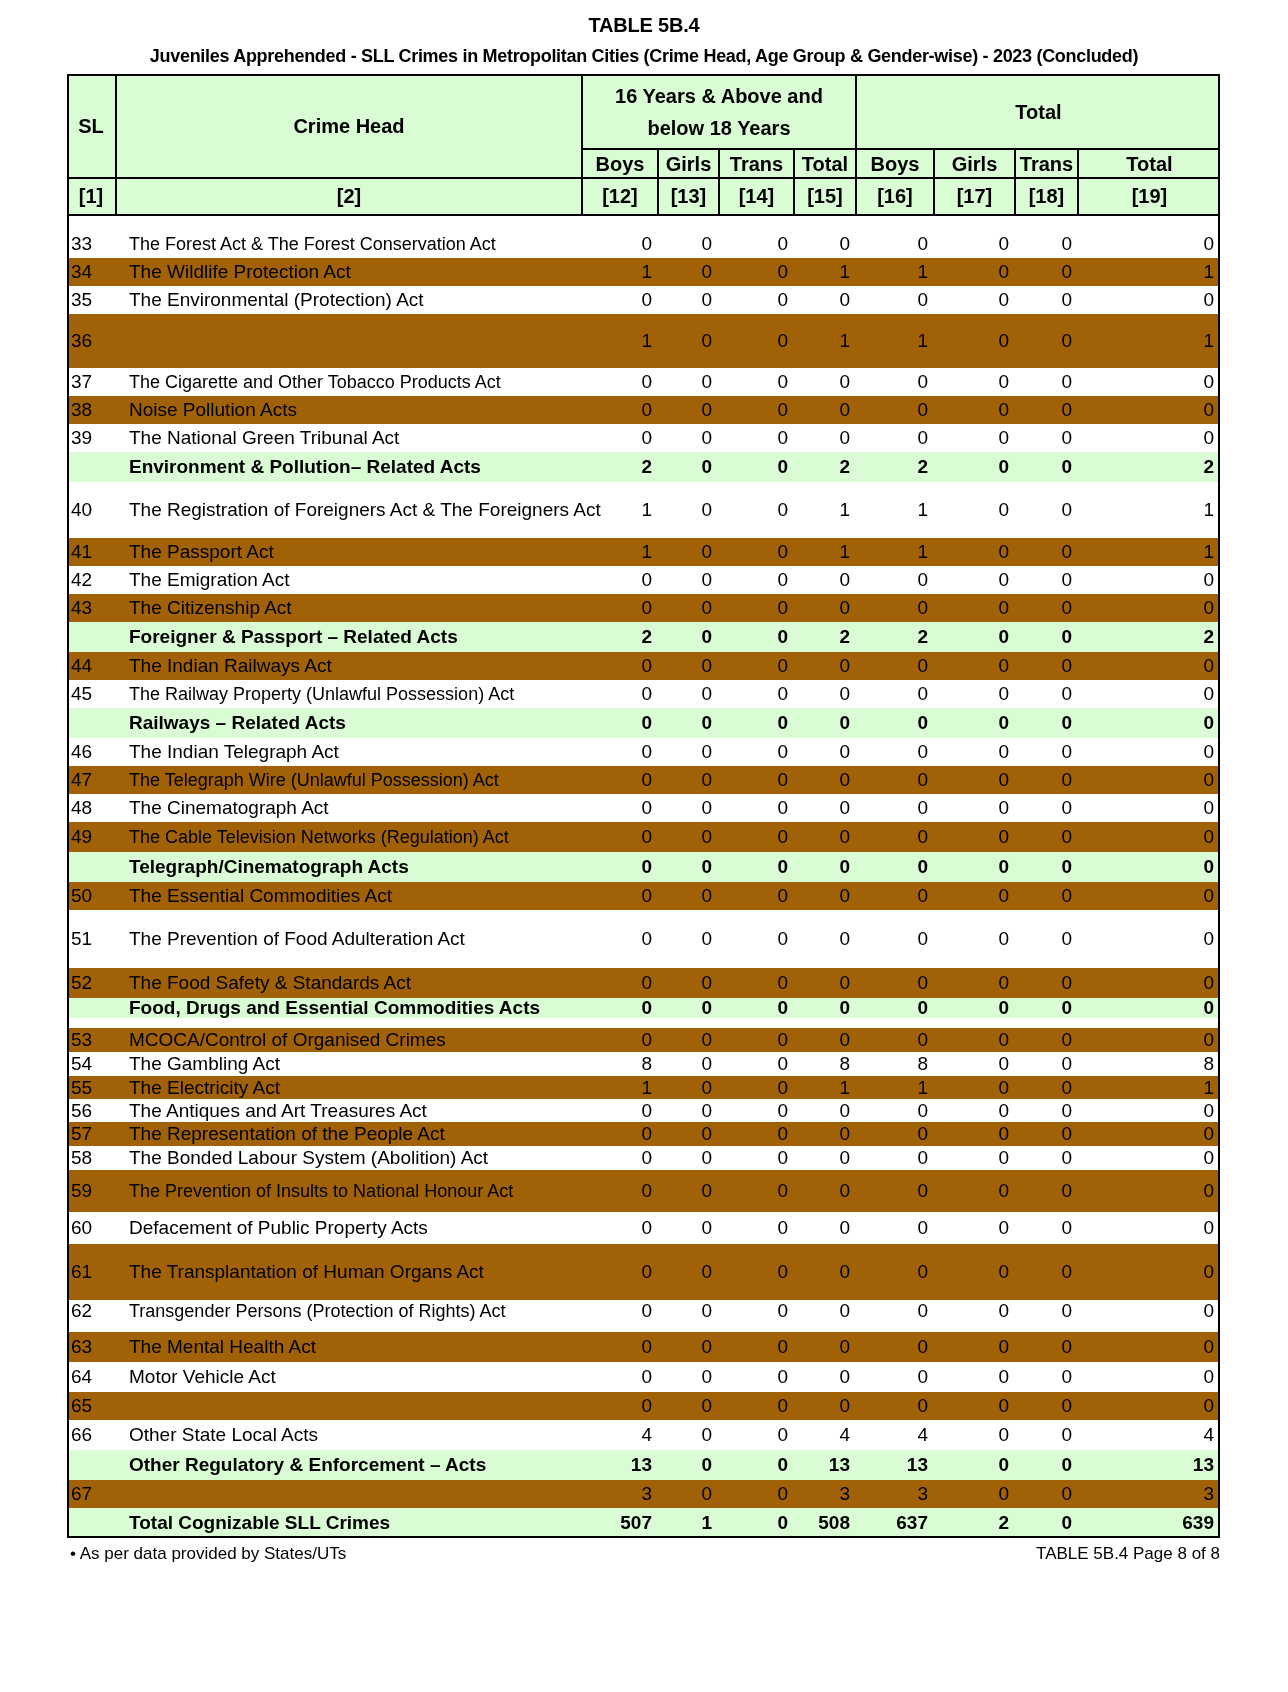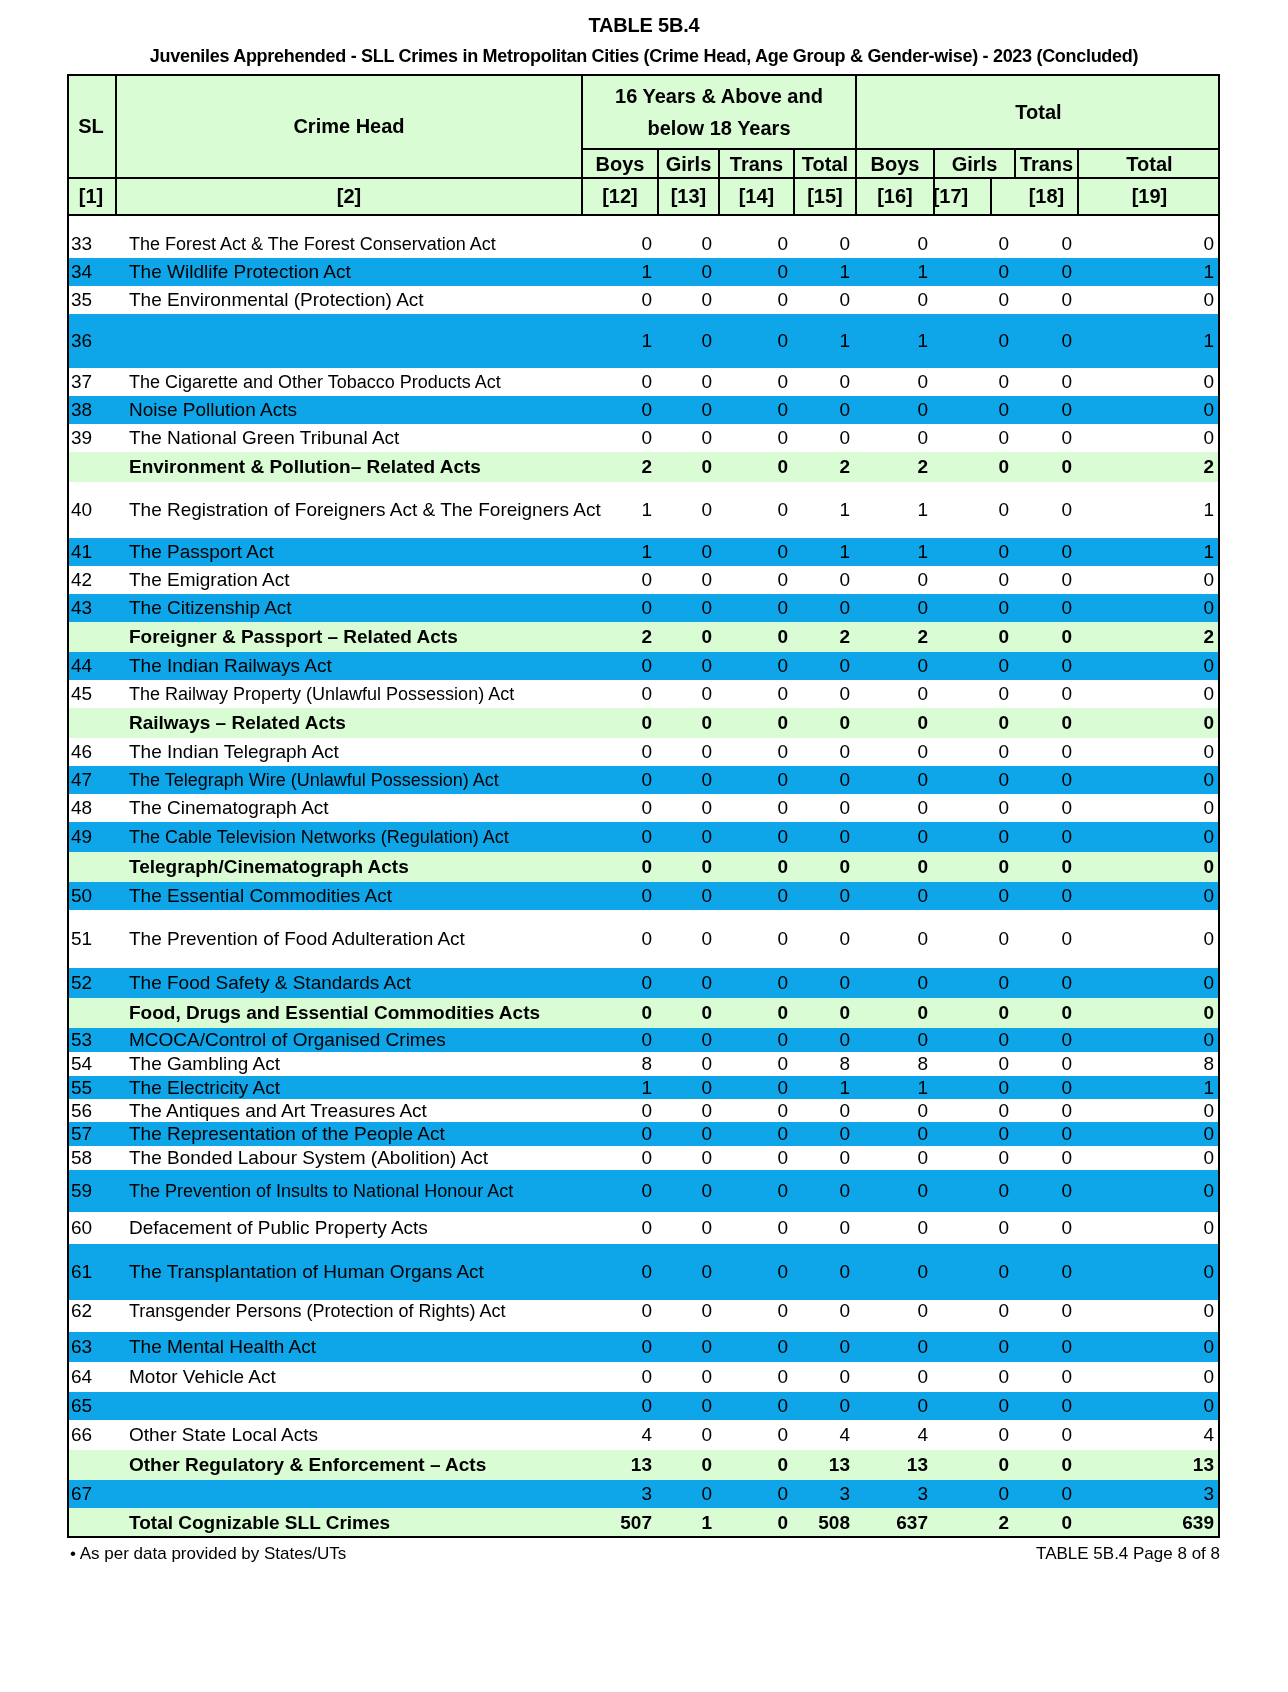--- a/index.html
+++ b/index.html
@@ -26,21 +26,21 @@
   .hcell {
     position: absolute; box-sizing: border-box; display: flex;
     align-items: center; justify-content: center; text-align: center;
     font-weight: bold; font-size: 20px; line-height: 32px;
     border-right: 2px solid #000;
   }
   .hline { position: absolute; background: #000; }
   .row {
     position: absolute; left: 69px; width: 1149px; box-sizing: border-box;
   }
-  .row.shade { background: #0ea5e9; }
+  .row.shade { background: #a16207; }
   .row.sub { background: #d9fcd4; }
   .cell {
     position: absolute; top: 0; bottom: 0; display: flex; align-items: center;
     font-size: 19px; white-space: nowrap;
   }
   .row.sub .cell { font-weight: bold; }
   .sl { left: 2px; width: 50px; }
   .head { left: 60px; width: 560px; white-space: normal; line-height: 28px; }
   .num { justify-content: flex-end; }
   .small .head { font-size: 18px; }
@@ -72,21 +72,21 @@
   <div class="hcell" style="left:949px;top:75px;width:63px;height:29px;">Trans</div>
   <div class="hcell" style="left:1012px;top:75px;width:141px;height:29px;border-right:none;">Total</div>
 
   <div class="hcell" style="left:0;top:104px;width:50px;height:36px;">[1]</div>
   <div class="hcell" style="left:50px;top:104px;width:466px;height:36px;">[2]</div>
   <div class="hcell" style="left:516px;top:104px;width:76px;height:36px;">[12]</div>
   <div class="hcell" style="left:592px;top:104px;width:61px;height:36px;">[13]</div>
   <div class="hcell" style="left:653px;top:104px;width:75px;height:36px;">[14]</div>
   <div class="hcell" style="left:728px;top:104px;width:62px;height:36px;">[15]</div>
   <div class="hcell" style="left:790px;top:104px;width:78px;height:36px;">[16]</div>
-  <div class="hcell" style="left:844px;top:104px;width:81px;height:36px;text-align:right;">[17]</div>
+  <div class="hcell" style="left:868px;top:104px;width:81px;height:36px;text-align:right;">[17]</div>
   <div class="hcell" style="left:949px;top:104px;width:63px;height:36px;">[18]</div>
   <div class="hcell" style="left:1012px;top:104px;width:141px;height:36px;border-right:none;">[19]</div>
 
   <div class="hline" style="left:516px;top:74px;width:637px;height:2px;"></div>
   <div class="hline" style="left:0;top:103px;width:1153px;height:2px;"></div>
   <div class="hline" style="left:0;top:140px;width:1153px;height:2px;"></div>
 </div>
 
 <div id="rows">
     <div class="row small" style="top: 230px; height: 28px;">
@@ -369,21 +369,21 @@
       <div class="cell head">The Food Safety &amp; Standards Act</div>
       <div class="cell num" style="left: 523px; width: 60px;">0</div>
       <div class="cell num" style="left: 583px; width: 60px;">0</div>
       <div class="cell num" style="left: 659px; width: 60px;">0</div>
       <div class="cell num" style="left: 721px; width: 60px;">0</div>
       <div class="cell num" style="left: 799px; width: 60px;">0</div>
       <div class="cell num" style="left: 880px; width: 60px;">0</div>
       <div class="cell num" style="left: 943px; width: 60px;">0</div>
       <div class="cell num" style="left: 1085px; width: 60px;">0</div>
     </div>
-    <div class="row sub" style="top: 998px; height: 30px;">
+    <div class="row sub" style="top: 998px; height: 20px;">
       <div class="cell sl"></div>
       <div class="cell head">Food, Drugs and Essential Commodities Acts</div>
       <div class="cell num" style="left: 523px; width: 60px;">0</div>
       <div class="cell num" style="left: 583px; width: 60px;">0</div>
       <div class="cell num" style="left: 659px; width: 60px;">0</div>
       <div class="cell num" style="left: 721px; width: 60px;">0</div>
       <div class="cell num" style="left: 799px; width: 60px;">0</div>
       <div class="cell num" style="left: 880px; width: 60px;">0</div>
       <div class="cell num" style="left: 943px; width: 60px;">0</div>
       <div class="cell num" style="left: 1085px; width: 60px;">0</div>

